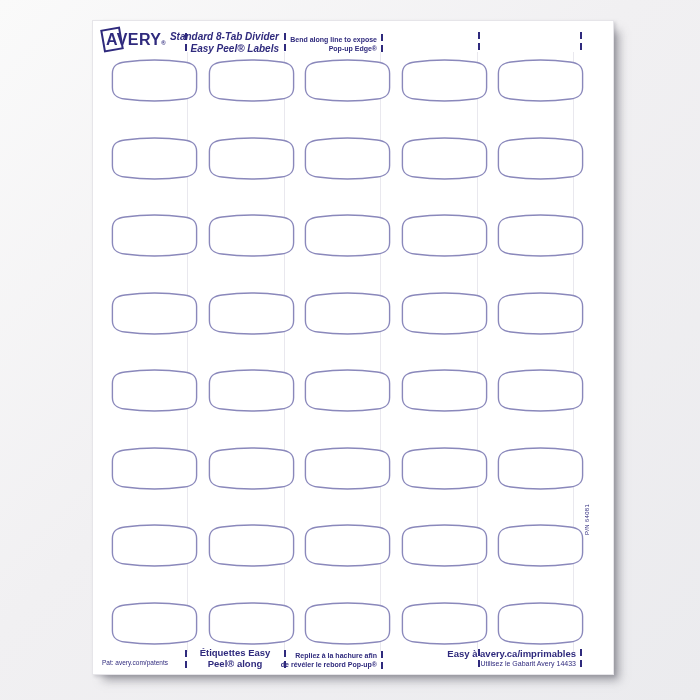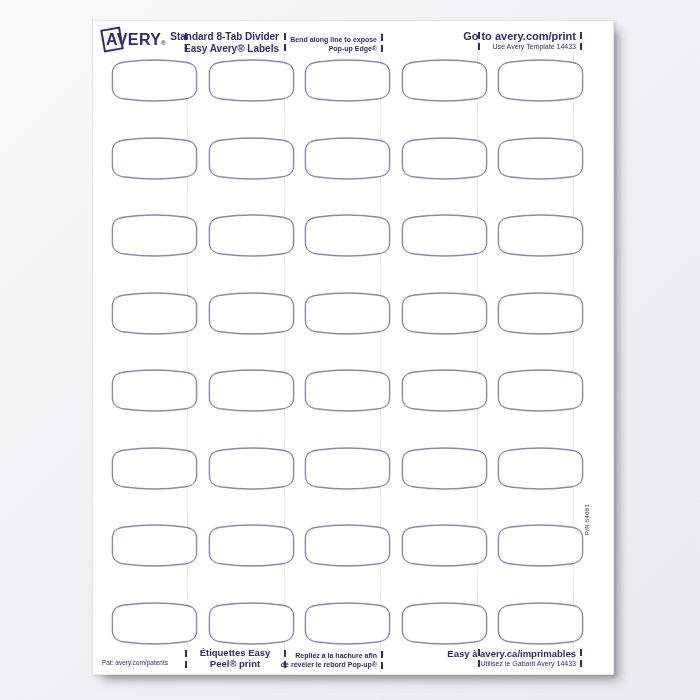--- a/index.html
+++ b/index.html
@@ -13,21 +13,21 @@
     position:absolute;left:92px;top:20px;width:520px;height:653px;
     background:#ffffff;
     border:1px solid #e6e5e9;
     box-shadow:8px 8px 9px -3px rgba(95,95,105,0.55), 2px 2px 3px rgba(120,120,130,0.25);
   }
   
   .cell{position:absolute;white-space:nowrap;color:var(--ink,#2f2a7d);}
   .r{text-align:right;}
   .c{text-align:center;}
   .b{font-weight:bold;}
-  .t10{font-size:10px;line-height:12px;}
+  .t10{font-size:10px;line-height:12px;font-style:italic;}
   .t95{font-size:9.5px;line-height:11px;}
   .t7{font-size:7px;line-height:9px;}
   .t65{font-size:6.5px;line-height:8px;}
   .t11{font-size:11px;line-height:12px;}
   .sub{font-weight:normal;font-size:7px;line-height:9px;}
   
   .vdash{
     position:absolute;width:2.4px;height:18px;
     background:linear-gradient(to bottom,var(--ink,#2f2a7d) 0 7px,transparent 7px 11px,var(--ink,#2f2a7d) 11px 18px);
   }
@@ -263,42 +263,38 @@
       </div>
     </div>
 
   <div id="logo">
     <span id="logo-box"></span><span>AVERY</span><span class="reg">®</span>
   </div>
 
   <span class="vdash" style="left:92px;top:12px"></span>
   <div class="cell r b t10" style="right:334px;top:10px">
     <div>Standard 8-Tab Divider</div>
-    <div>Easy Avery® Labels</div>
+    <div>Easy Peel® Labels</div>
   </div>
   <span class="vdash" style="left:191px;top:12px"></span>
 
   <div class="cell r b t7" style="right:236px;top:14px">
     <div>Bend along line to expose</div>
     <div>Pop-up Edge®</div>
   </div>
   <span class="vdash" style="left:288px;top:13px"></span>
 
   <span class="vdash" style="left:385px;top:11px"></span>
-  <div class="cell r b t11" style="right:37px;top:9px">
-    <div>Go to avery.com/print</div>
-    <div class="sub">Use Avery Template 14433</div>
-  </div>
   <span class="vdash" style="left:487px;top:11px"></span>
 
   <div class="cell t65" style="left:9px;top:638px">Pat: avery.com/patents</div>
 
   <span class="vdash" style="left:92px;top:629px"></span>
   <div class="cell c b t95" style="left:94px;width:96px;top:626px;white-space:normal">
-    <div>Étiquettes Easy Peel® print</div>
+    <div>Étiquettes Easy Peel® along</div>
   </div>
   <span class="vdash" style="left:191px;top:629px"></span>
 
   <div class="cell r b t7" style="right:236px;top:630px">
     <div>Repliez à la hachure afin</div>
     <div>de révéler le rebord Pop-up®</div>
   </div>
   <span class="vdash" style="left:288px;top:630px"></span>
 
   <span class="vdash" style="left:385px;top:628px"></span>

